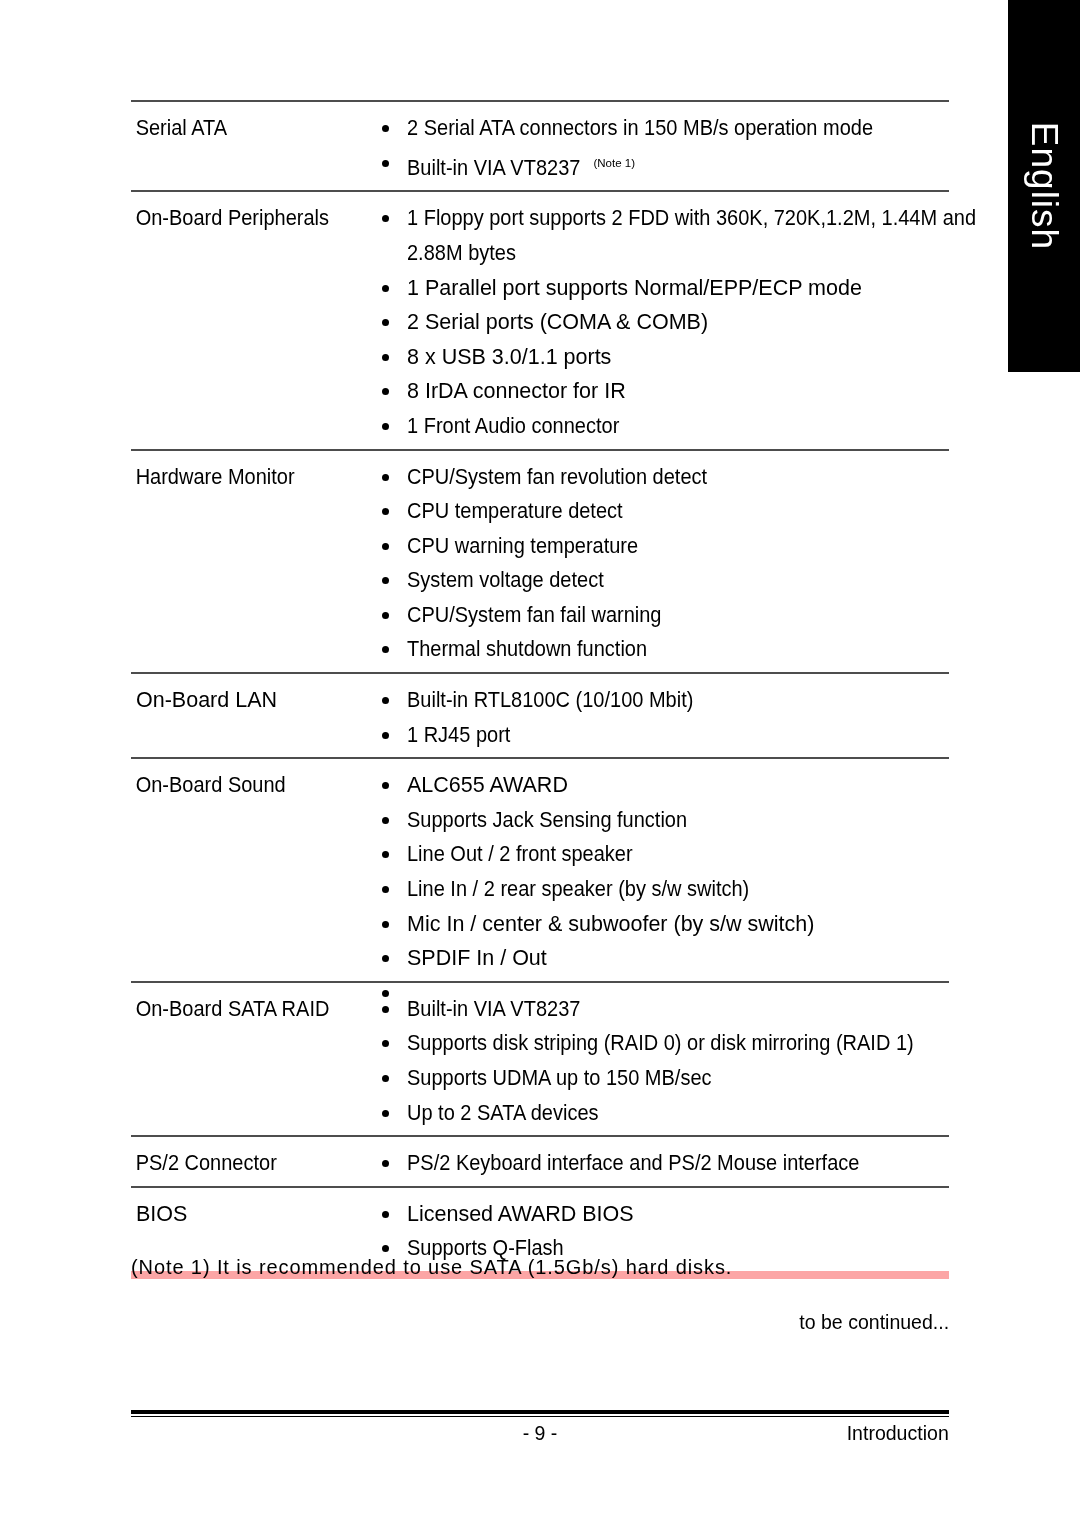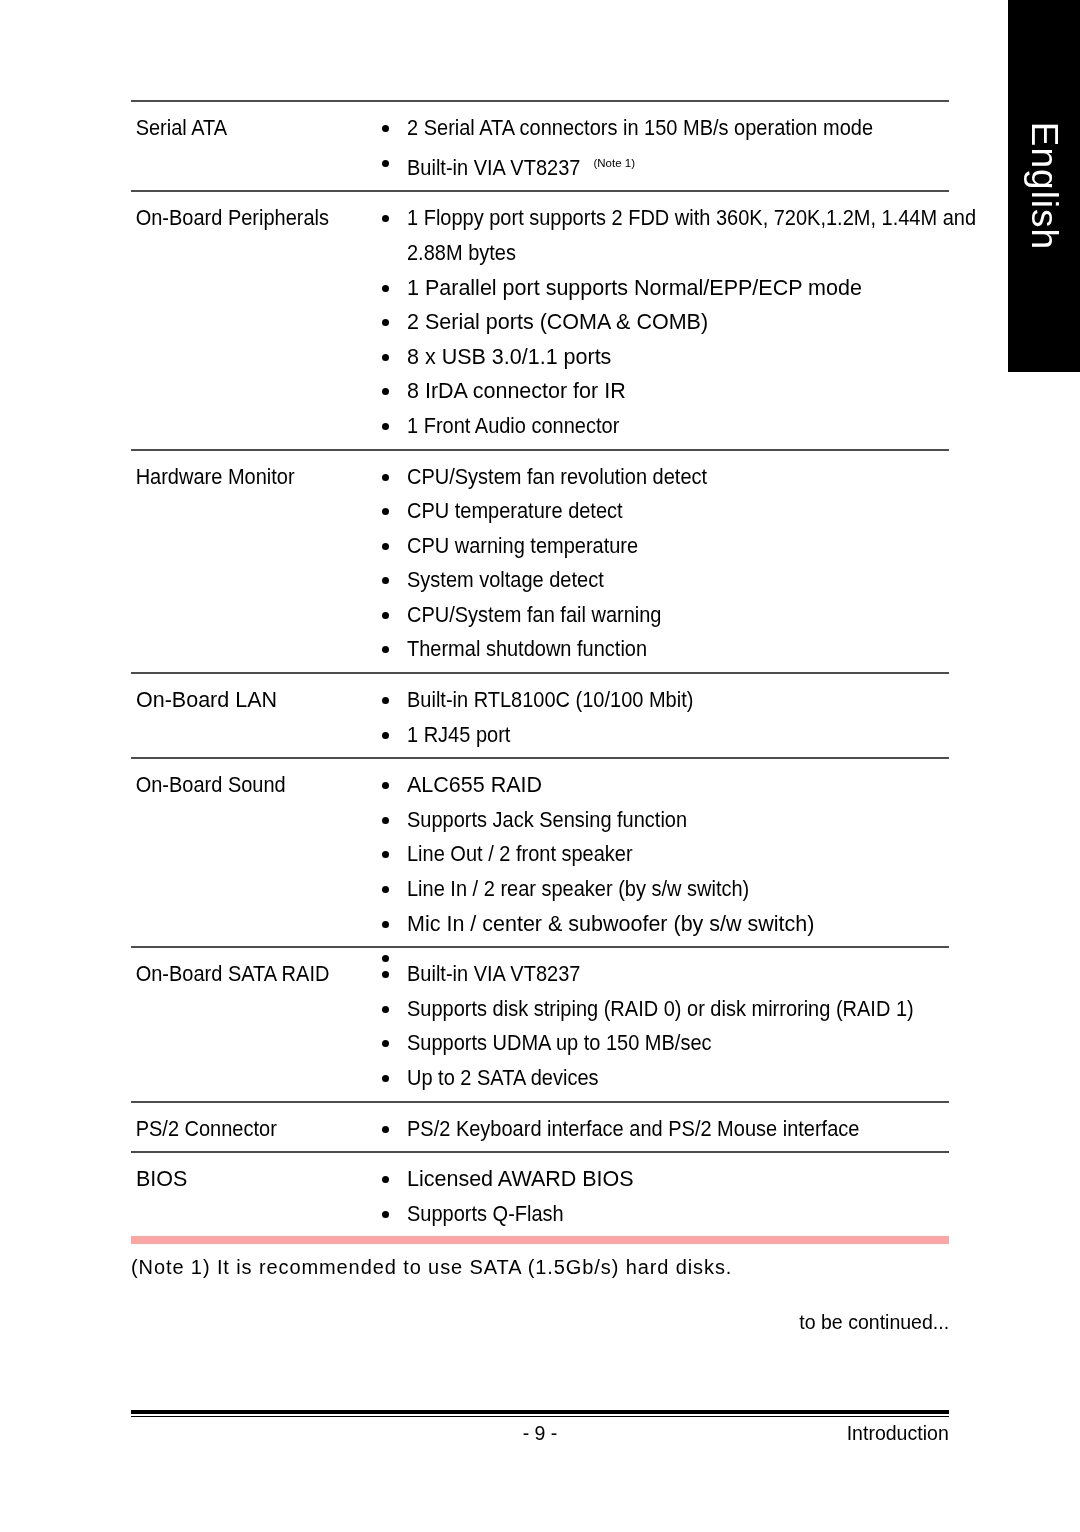--- a/index.html
+++ b/index.html
@@ -220,25 +220,26 @@
         <div class="row-items">
           <div class="bullet-line"><span class="bullet-dot"></span><span class="bullet-text">Built-in RTL8100C (10/100 Mbit)</span></div>
           <div class="bullet-line"><span class="bullet-dot"></span><span class="bullet-text">1  RJ45 port</span></div>
         </div>
       </div>
     </div>
     <div class="spec-row">
       <div class="row-inner">
         <div class="row-label">On-Board Sound</div>
         <div class="row-items">
-          <div class="bullet-line"><span class="bullet-dot"></span><span class="bullet-text wide-font">ALC655 RAID</span></div>
+          <div class="bullet-line"><span class="bullet-dot"></span><span class="bullet-text wide-font">ALC655 AWARD</span></div>
           <div class="bullet-line"><span class="bullet-dot"></span><span class="bullet-text">Supports Jack Sensing function</span></div>
           <div class="bullet-line"><span class="bullet-dot"></span><span class="bullet-text">Line Out / 2 front speaker</span></div>
           <div class="bullet-line"><span class="bullet-dot"></span><span class="bullet-text">Line In / 2 rear speaker (by s/w switch)</span></div>
           <div class="bullet-line"><span class="bullet-dot"></span><span class="bullet-text wide-font">Mic In / center &amp; subwoofer (by s/w switch)</span></div>
+          <div class="bullet-line"><span class="bullet-dot"></span><span class="bullet-text wide-font">SPDIF In / Out</span></div>
           <div class="bullet-line"><span class="bullet-dot"></span></div>
         </div>
       </div>
     </div>
     <div class="spec-row">
       <div class="row-inner">
         <div class="row-label">On-Board SATA RAID</div>
         <div class="row-items">
           <div class="bullet-line"><span class="bullet-dot"></span><span class="bullet-text">Built-in VIA VT8237</span></div>
           <div class="bullet-line"><span class="bullet-dot"></span><span class="bullet-text">Supports disk striping (RAID 0) or disk mirroring (RAID 1)</span></div>

